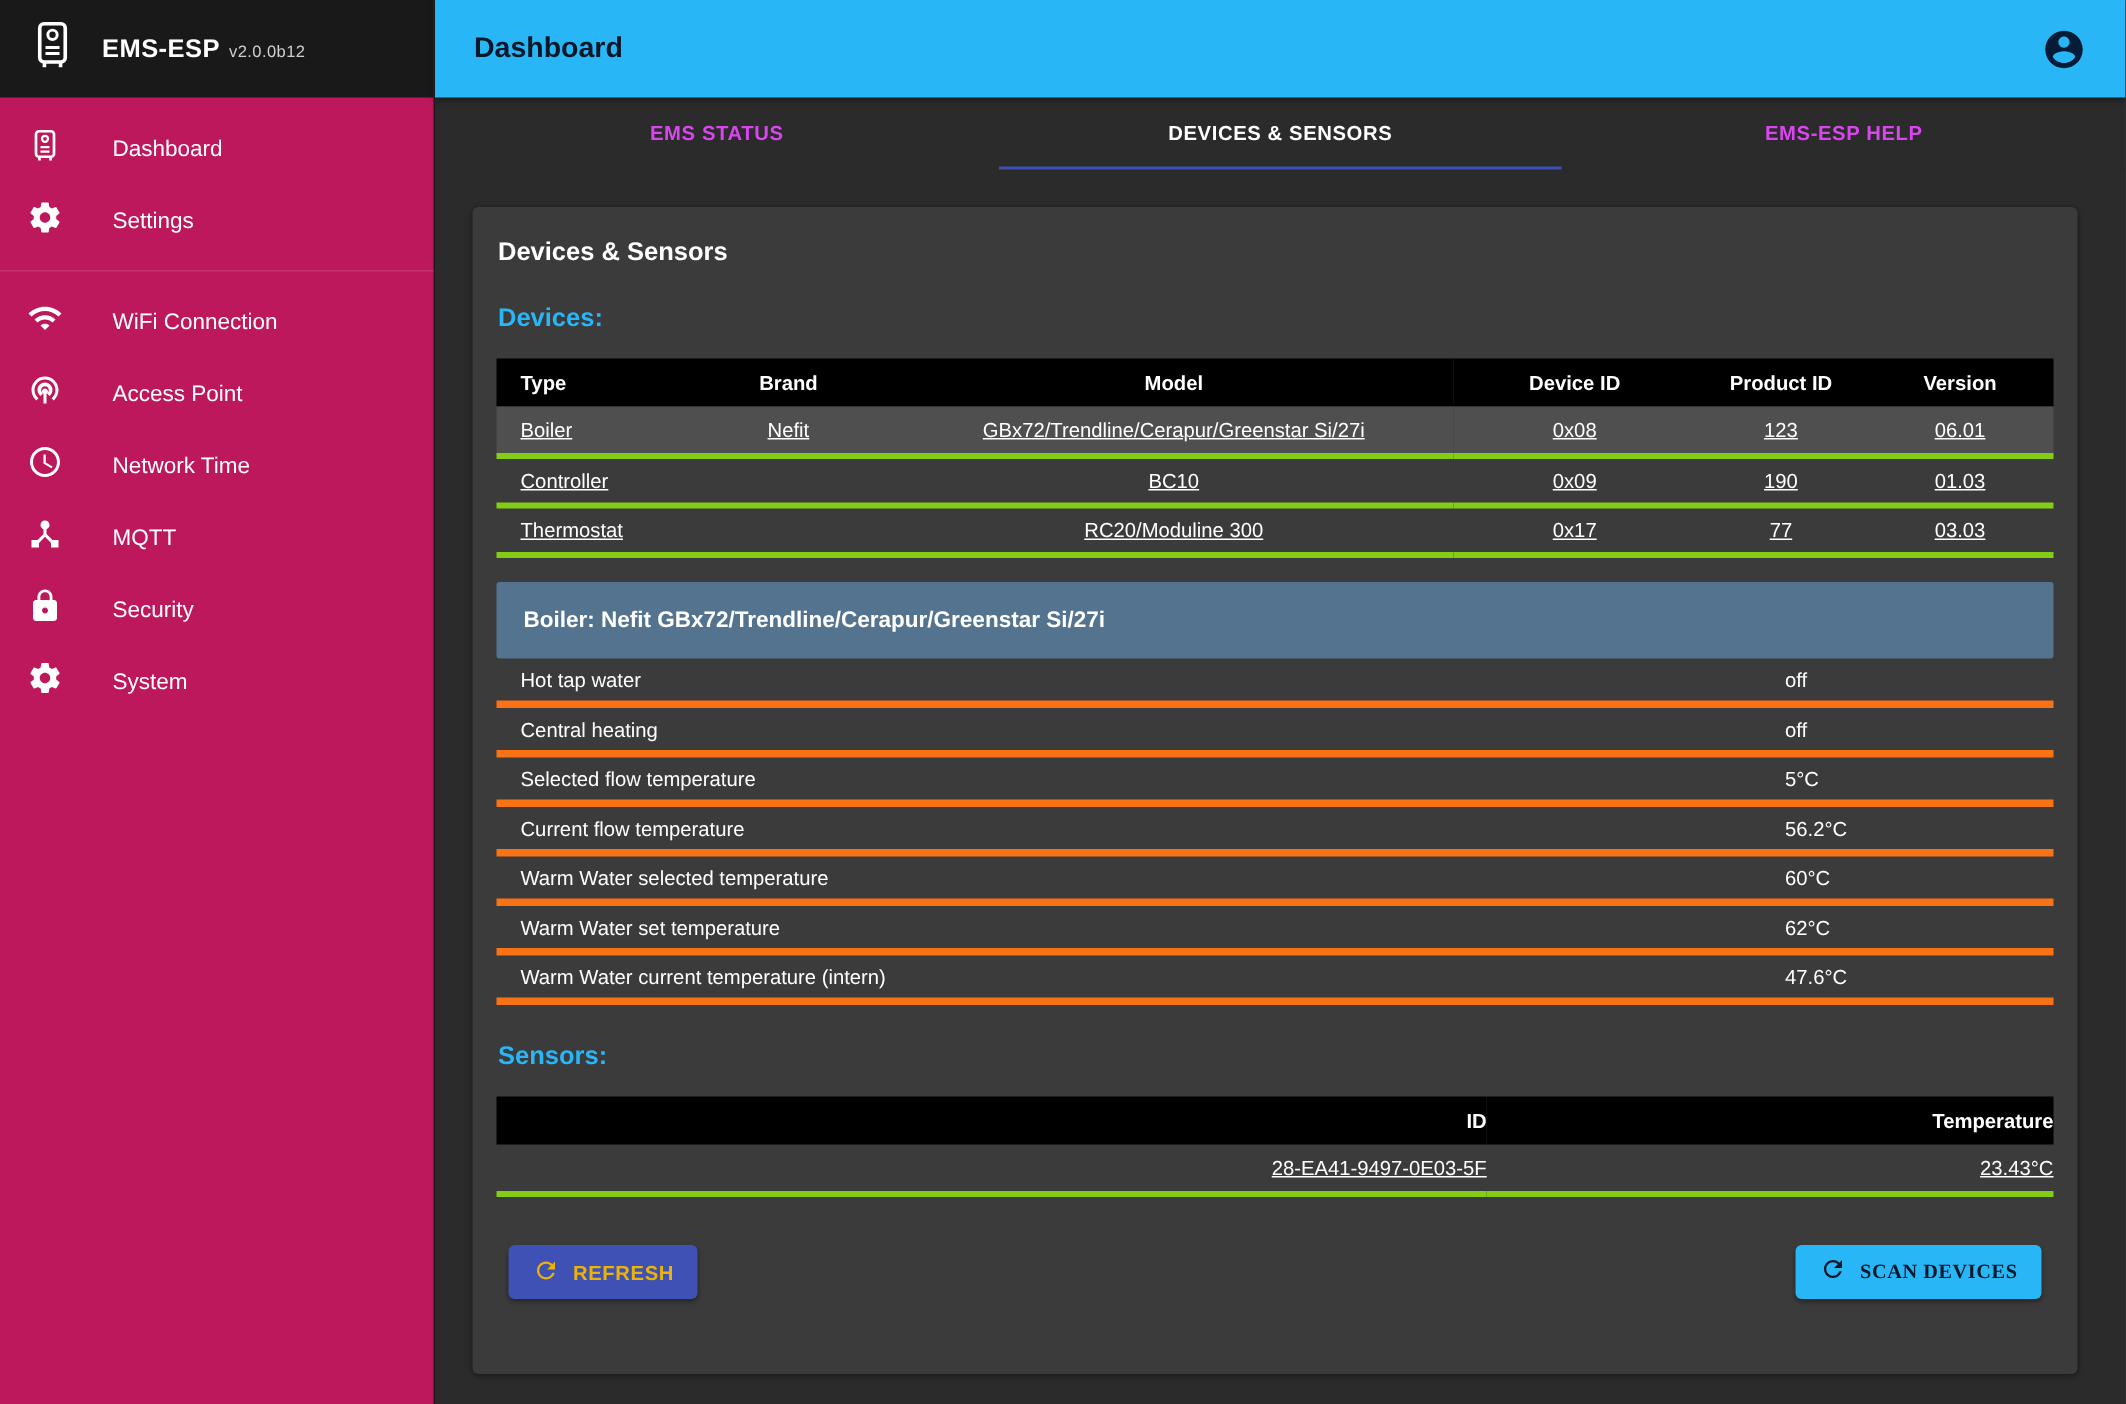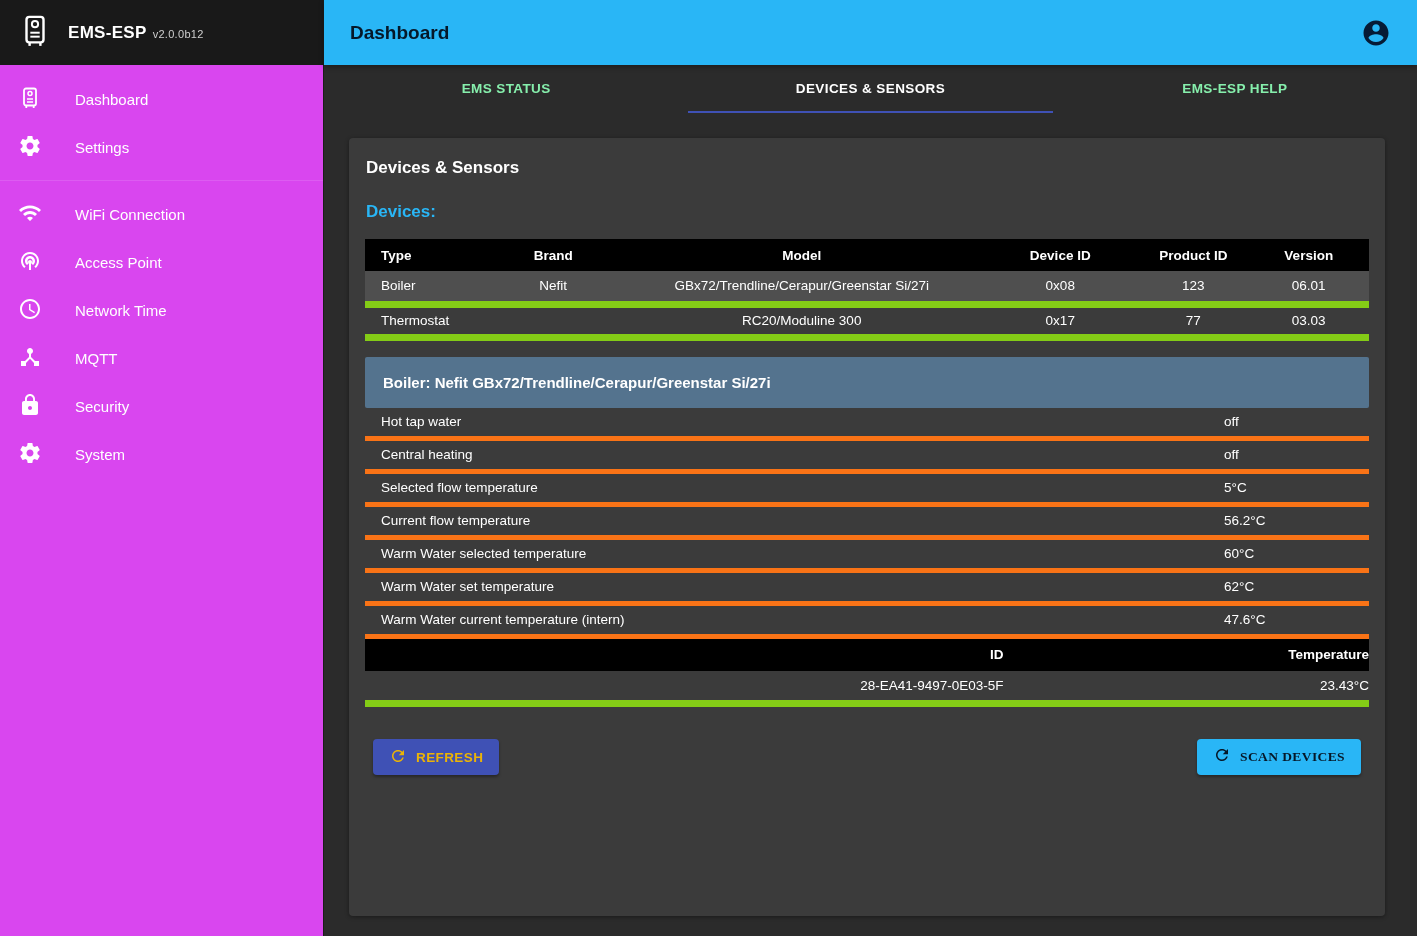--- a/index.html
+++ b/index.html
@@ -5,51 +5,51 @@
   * { margin:0; padding:0; box-sizing:border-box; }
   html,body { width:1417px; height:936px; overflow:hidden; }
   body {
     font-family:"Liberation Sans", sans-serif;
     background:#2b2b2b;
     color:#fff;
   }
   .app { display:flex; width:100%; height:100%; }
 
   
-  .sidebar { width:324px; flex-shrink:0; background:#d946ef; display:flex; flex-direction:column; border-right:1px solid #1c1c1c; }
+  .sidebar { width:290px; flex-shrink:0; background:#be185d; display:flex; flex-direction:column; border-right:1px solid #1c1c1c; }
   .logo-bar { height:65px; background:#191919; display:flex; align-items:center; padding:0 18px; gap:16px; flex-shrink:0; }
   .logo-bar svg { color:#fff; }
   .logo-title { font-size:17px; font-weight:bold; letter-spacing:.3px; }
   .logo-version { font-size:11px; color:#cfcfcf; margin-left:6px; font-weight:normal; }
   .nav { padding-top:10px; }
   .nav-item { height:48px; display:flex; align-items:center; padding:0 18px; gap:33px; font-size:15px; cursor:pointer; }
   .nav-item svg { color:#fff; flex-shrink:0; }
   .divider { border:none; border-top:1px solid rgba(255,255,255,0.12); margin:9px 0; }
 
   
   .main { flex:1; display:flex; flex-direction:column; min-width:0; }
   .topbar { height:65px; background:#29b6f6; display:flex; align-items:center; padding:0 26px; flex-shrink:0; box-shadow:0 2px 5px rgba(0,0,0,0.35); z-index:2; }
   .topbar-title { font-size:19px; font-weight:bold; color:rgba(0,0,10,0.87); }
   .topbar-spacer { flex:1; }
   .avatar-btn { width:30px; height:30px; cursor:pointer; color:rgba(0,0,20,0.85); }
 
   .tabs { height:48px; display:flex; background:#2b2b2b; flex-shrink:0; }
-  .tab { flex:1; display:flex; align-items:center; justify-content:center; font-size:13.5px; font-weight:bold; letter-spacing:.4px; color:#86efac; cursor:pointer; border-bottom:2px solid transparent; }
+  .tab { flex:1; display:flex; align-items:center; justify-content:center; font-size:13.5px; font-weight:bold; letter-spacing:.4px; color:#d946ef; cursor:pointer; border-bottom:2px solid transparent; }
   .tab.active { color:#fff; border-bottom-color:#3f51b5; }
 
   .content { flex:1; padding:25px 32px 20px 25px; overflow:hidden; }
   .card { background:#3b3b3b; border-radius:4px; box-shadow:0 1px 4px rgba(0,0,0,0.4); padding:14px 16px 22px 16px; height:100%; }
 
   .card-title { font-size:17px; font-weight:bold; margin:6px 0 0 1px; }
   .section-heading { font-size:17px; font-weight:bold; color:#29b6f6; margin:24px 0 17px 1px; }
 
   table { width:100%; border-collapse:collapse; font-size:13.5px; }
   thead th { background:#000; color:#fff; font-weight:bold; height:32px; text-align:center; }
   tbody td { height:33px; text-align:center; }
-  tbody tr { border-bottom:7px solid #84cc16; }
+  tbody tr { border-bottom:4px solid #84cc16;text-decoration:underline; }
   tbody tr.selected { background:#4f4f4f; }
   th.col-left, td.col-left { text-align:left; padding-left:16px; }
   
   .devices-table col.c-type{width:12%} .devices-table col.c-brand{width:13.5%}
   .devices-table col.c-model{width:36%} .devices-table col.c-devid{width:15.5%}
   .devices-table col.c-prodid{width:11%} .devices-table col.c-ver{width:12%}
   
   .sensors-table col.c-id{width:63.6%} .sensors-table col.c-temp{width:36.4%}
   .sensors-table th, .sensors-table td { text-align:right; }
   .sensors-table th.col-left, .sensors-table td.col-left { padding-left:16px; }
@@ -217,20 +217,28 @@
           <tbody>
             <tr class="selected">
               <td class="col-left">Boiler</td>
               <td>Nefit</td>
               <td>GBx72/Trendline/Cerapur/Greenstar Si/27i</td>
               <td>0x08</td>
               <td>123</td>
               <td>06.01</td>
             </tr>
             <tr>
+              <td class="col-left">Controller</td>
+              <td></td>
+              <td>BC10</td>
+              <td>0x09</td>
+              <td>190</td>
+              <td>01.03</td>
+            </tr>
+            <tr>
               <td class="col-left">Thermostat</td>
               <td></td>
               <td>RC20/Moduline 300</td>
               <td>0x17</td>
               <td>77</td>
               <td>03.03</td>
             </tr>
           </tbody>
         </table>
 
@@ -260,20 +268,21 @@
           <div class="kv-row">
             <span>Warm Water set temperature</span>
             <span class="kv-value">62°C</span>
           </div>
           <div class="kv-row">
             <span>Warm Water current temperature (intern)</span>
             <span class="kv-value">47.6°C</span>
           </div>
         </div>
 
+        <div class="section-heading">Sensors:</div>
 
         <table class="sensors-table">
           <colgroup>
               <col class="c-id">
               <col class="c-temp">
             </colgroup>
           <thead>
             <tr>
               <th class="col-left">ID</th>
               <th>Temperature</th>

